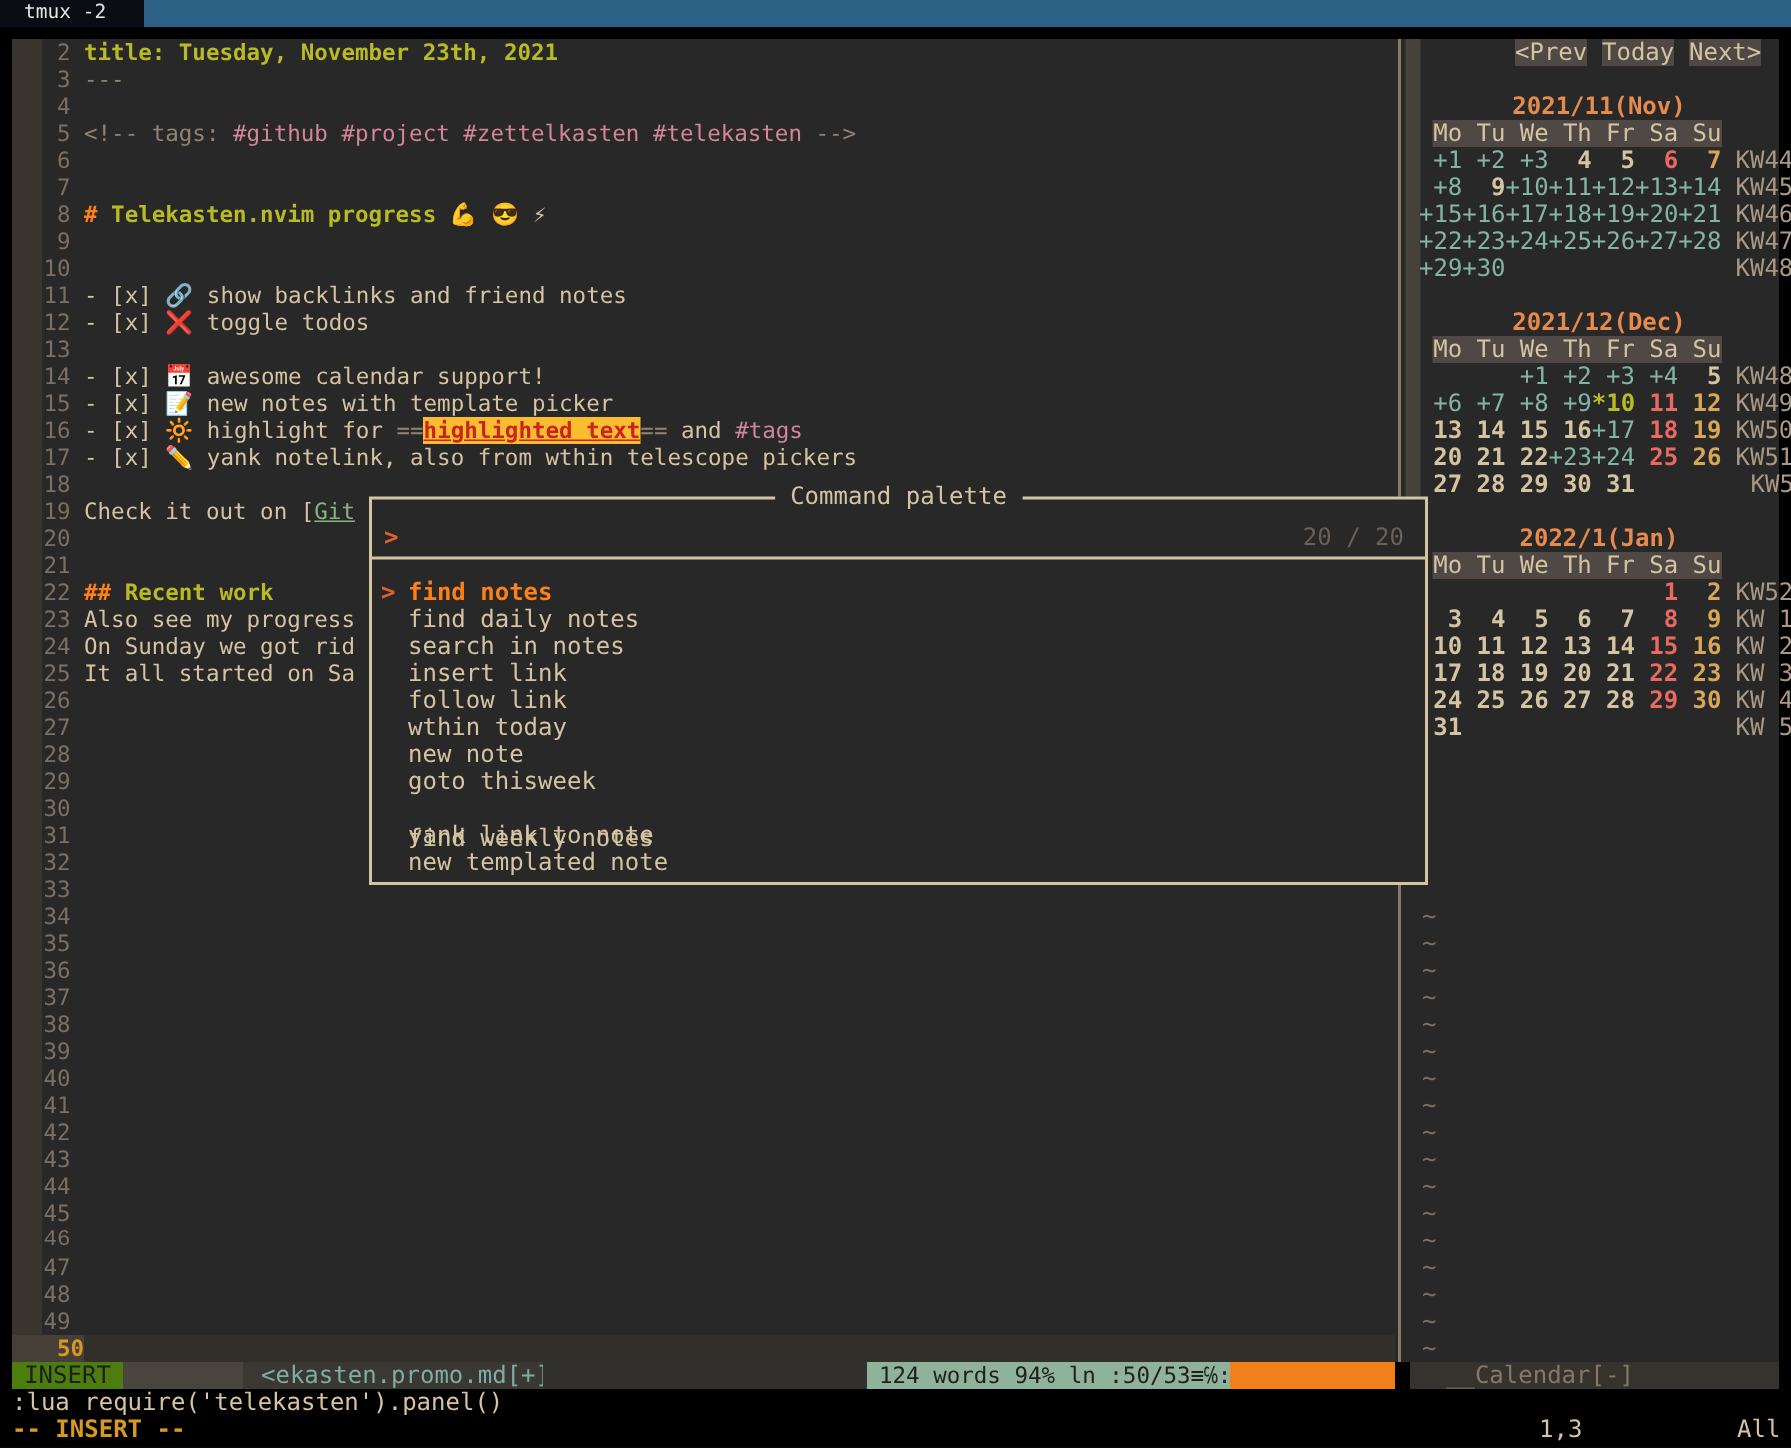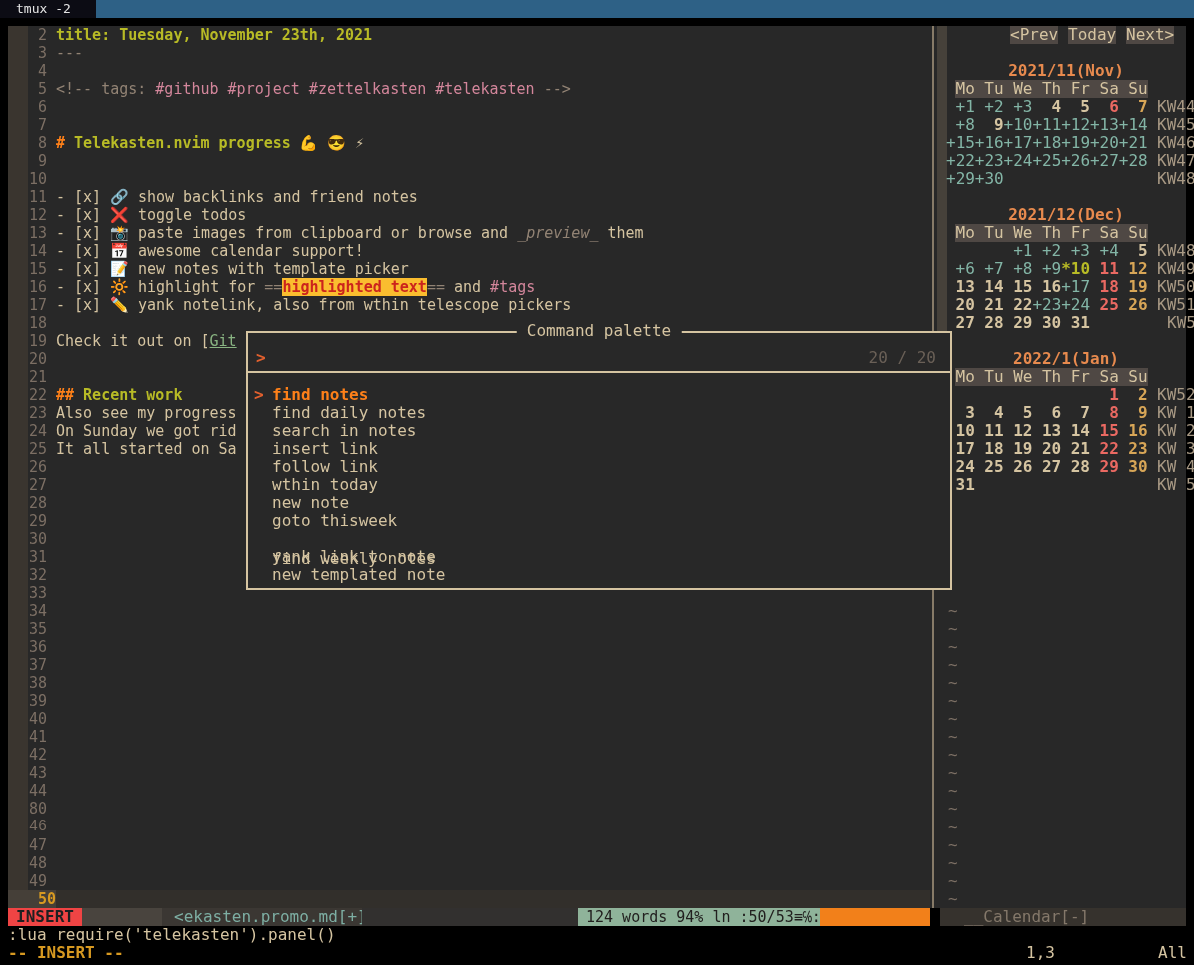--- a/index.html
+++ b/index.html
@@ -25,21 +25,21 @@
   .ltxt{position:absolute;left:48px;top:0;white-space:pre;}
   .seg{white-space:pre;}
   .ttl{color:#b8bb26;font-weight:700;}
   .dim{color:#928374;}
   .tag{color:#d3869b;}
   .h1h{color:#fe8019;font-weight:700;}
   .h1{color:#b8bb26;font-weight:700;}
   .b{color:#d5c4a1;}
   .code{color:#8ec07c;}
   .em{color:#928374;font-style:italic;}
-  .hl{background:#fabd2f;color:#cc241d;font-weight:700;}
+  .hl{background:#fabd2f;color:#cc241d;font-weight:700;text-decoration:underline;}
   .link{color:#89b482;text-decoration:underline;}
 
   
   #palette{position:absolute;left:246px;top:331px;width:706px;height:259px;background:#282828;
            border:2px solid #d5c4a1;box-sizing:border-box;z-index:5;font:16px/18px "DejaVu Sans Mono",monospace;}
   #pal-title{position:absolute;top:-11px;left:50%;transform:translateX(-50%);background:#282828;
              padding:0 10px;color:#d5c4a1;white-space:pre;}
   #pal-caret{position:absolute;left:8px;top:16px;color:#e2602e;font-weight:700;}
   #pal-counter{position:absolute;right:14px;top:16px;color:#6a6057;}
   #pal-div{position:absolute;left:0;top:38px;width:100%;height:2px;background:#d5c4a1;}
@@ -62,21 +62,21 @@
   .sat{color:#ea6962;font-weight:700;}
   .sun{color:#d8a657;font-weight:700;}
   .today{color:#b8bb26;font-weight:700;}
   .kw{position:absolute;left:211px;color:#a89984;}
   .kw.kwx{left:221px;}
   .tilde{position:absolute;left:948px;height:18px;color:#7c6f64;font:16px/18px "DejaVu Sans Mono",monospace;}
 
   
   #stl{position:absolute;left:8px;top:908px;width:1178px;height:18px;font:16px/18px "DejaVu Sans Mono",monospace;}
   #stl>div{position:absolute;top:0;height:18px;box-sizing:border-box;white-space:pre;overflow:hidden;}
-  #seg-mode{left:0;width:74px;background:#ef4444;color:#1d2021;font-weight:700;text-align:center;}
+  #seg-mode{left:0;width:74px;background:#4d7c0f;color:#1d2021;font-weight:400;text-align:center;}
   #seg-git{left:74px;width:80px;background:#49443e;color:#a89984;padding-left:8px;}
   #seg-file{left:154px;width:200px;background:#3b3733;color:#7daea3;padding-left:12px;}
   #seg-mid{left:354px;width:216px;background:#32302f;}
   #seg-words{left:570px;width:252px;background:#8fb39a;color:#22201f;font:15px/18px "DejaVu Sans Mono",monospace;padding-left:8px;}
   #seg-tab{left:812px;width:110px;background:#f2801a;color:#282828;font-weight:700;padding-left:8px;}
   #seg-calstl{left:932px;width:246px;background:#36322d;color:#84786a;padding-left:24px;}
 
   #cmdline{position:absolute;left:8px;top:926px;height:18px;font:16px/18px "DejaVu Sans Mono",monospace;
            color:#d5c4a1;white-space:pre;}
   #showmode{position:absolute;left:8px;top:944px;height:18px;color:#d79921;font:16px/18px "DejaVu Sans Mono",monospace;font-weight:700;white-space:pre;}
@@ -136,21 +136,20 @@
       <div class="buf-row" style="top: 188px;">
         <span class="lnum">11</span>
         <span class="ltxt"><span class="seg b">- [x] 🔗 show backlinks and friend notes</span></span>
       </div>
       <div class="buf-row" style="top: 206px;">
         <span class="lnum">12</span>
         <span class="ltxt"><span class="seg b">- [x] ❌ toggle todos</span></span>
       </div>
       <div class="buf-row" style="top: 224px;">
         <span class="lnum">13</span>
-        <span class="ltxt"><span class="seg b">- [x] 📸 paste images from clipboard or browse and </span><span class="seg em">_preview_</span><span class="seg b"> them</span></span>
       </div>
       <div class="buf-row" style="top: 242px;">
         <span class="lnum">14</span>
         <span class="ltxt"><span class="seg b">- [x] 📅 awesome calendar support!</span></span>
       </div>
       <div class="buf-row" style="top: 260px;">
         <span class="lnum">15</span>
         <span class="ltxt"><span class="seg b">- [x] 📝 new notes with template picker</span></span>
       </div>
       <div class="buf-row" style="top: 278px;">
@@ -263,21 +262,21 @@
       </div>
       <div class="buf-row" style="top: 764px;">
         <span class="lnum">43</span>
         <span class="ltxt"></span>
       </div>
       <div class="buf-row" style="top: 782px;">
         <span class="lnum">44</span>
         <span class="ltxt"></span>
       </div>
       <div class="buf-row" style="top: 800px;">
-        <span class="lnum">80</span>
+        <span class="lnum">45</span>
         <span class="ltxt"></span>
       </div>
       <div class="buf-row" style="top: 818px; font-family: Liberation Mono, monospace;">
         <span class="lnum">46</span>
         <span class="ltxt"></span>
       </div>
       <div class="buf-row" style="top: 836px;">
         <span class="lnum">47</span>
         <span class="ltxt"></span>
       </div>

